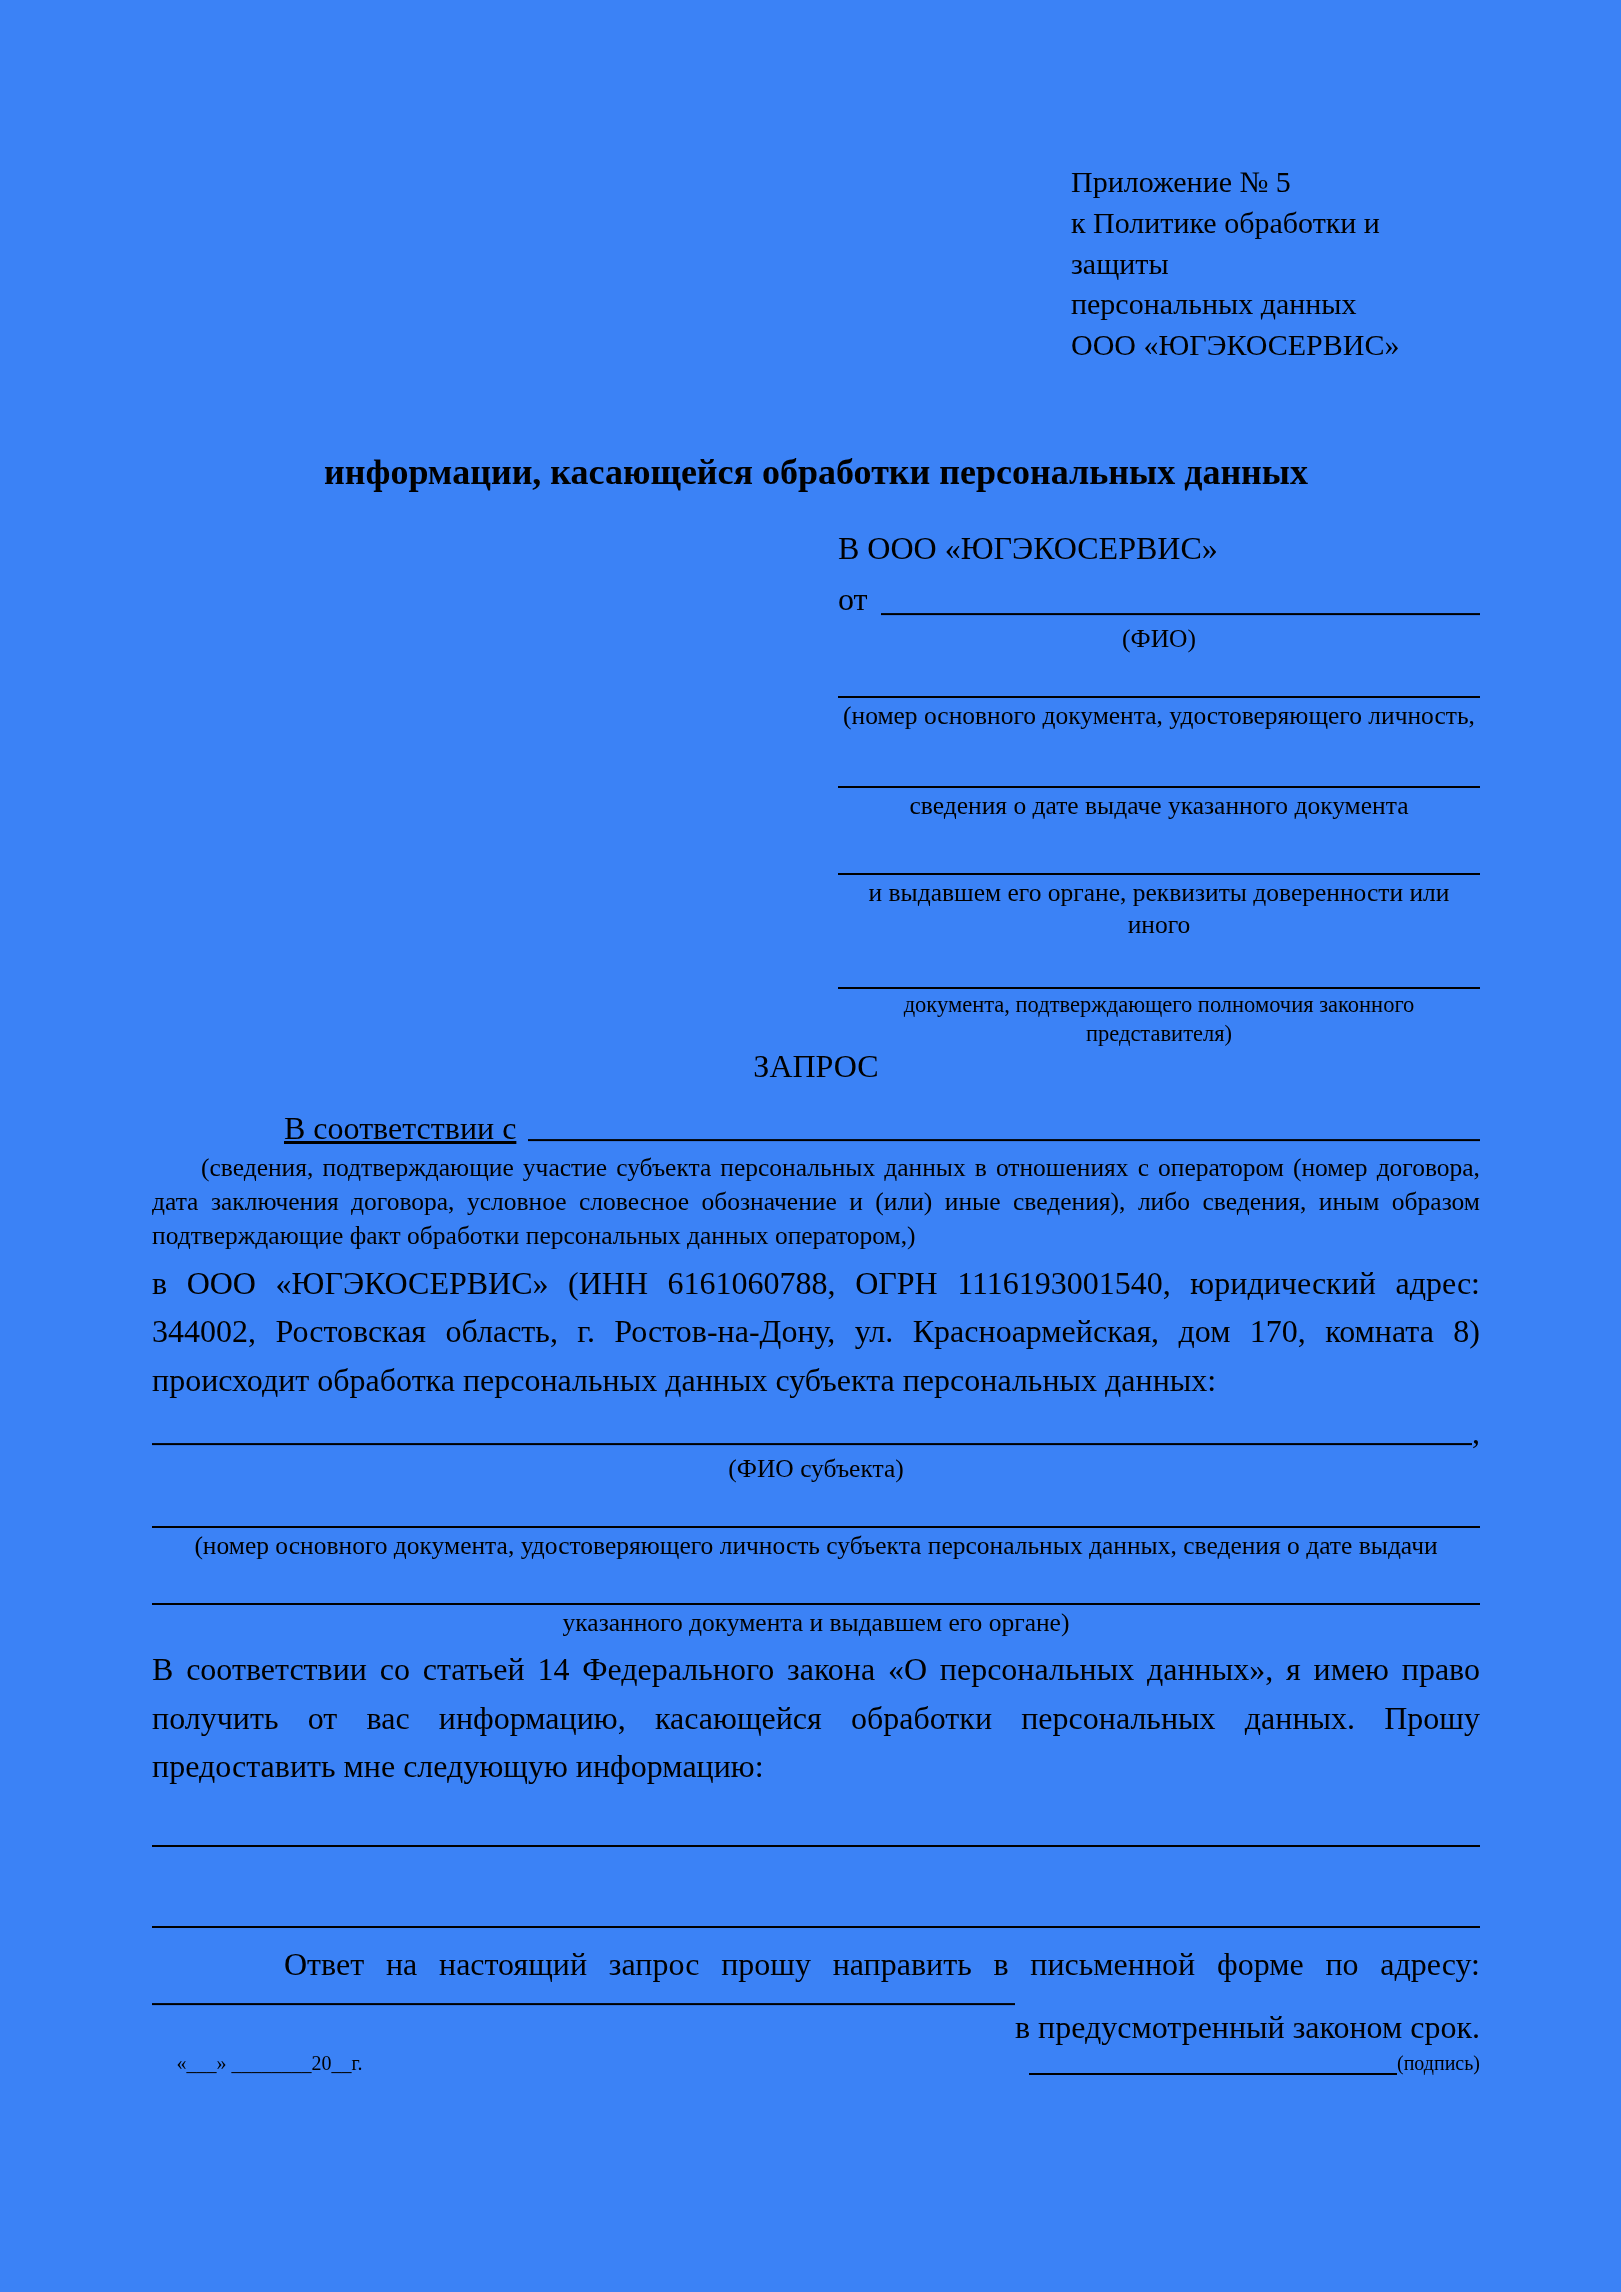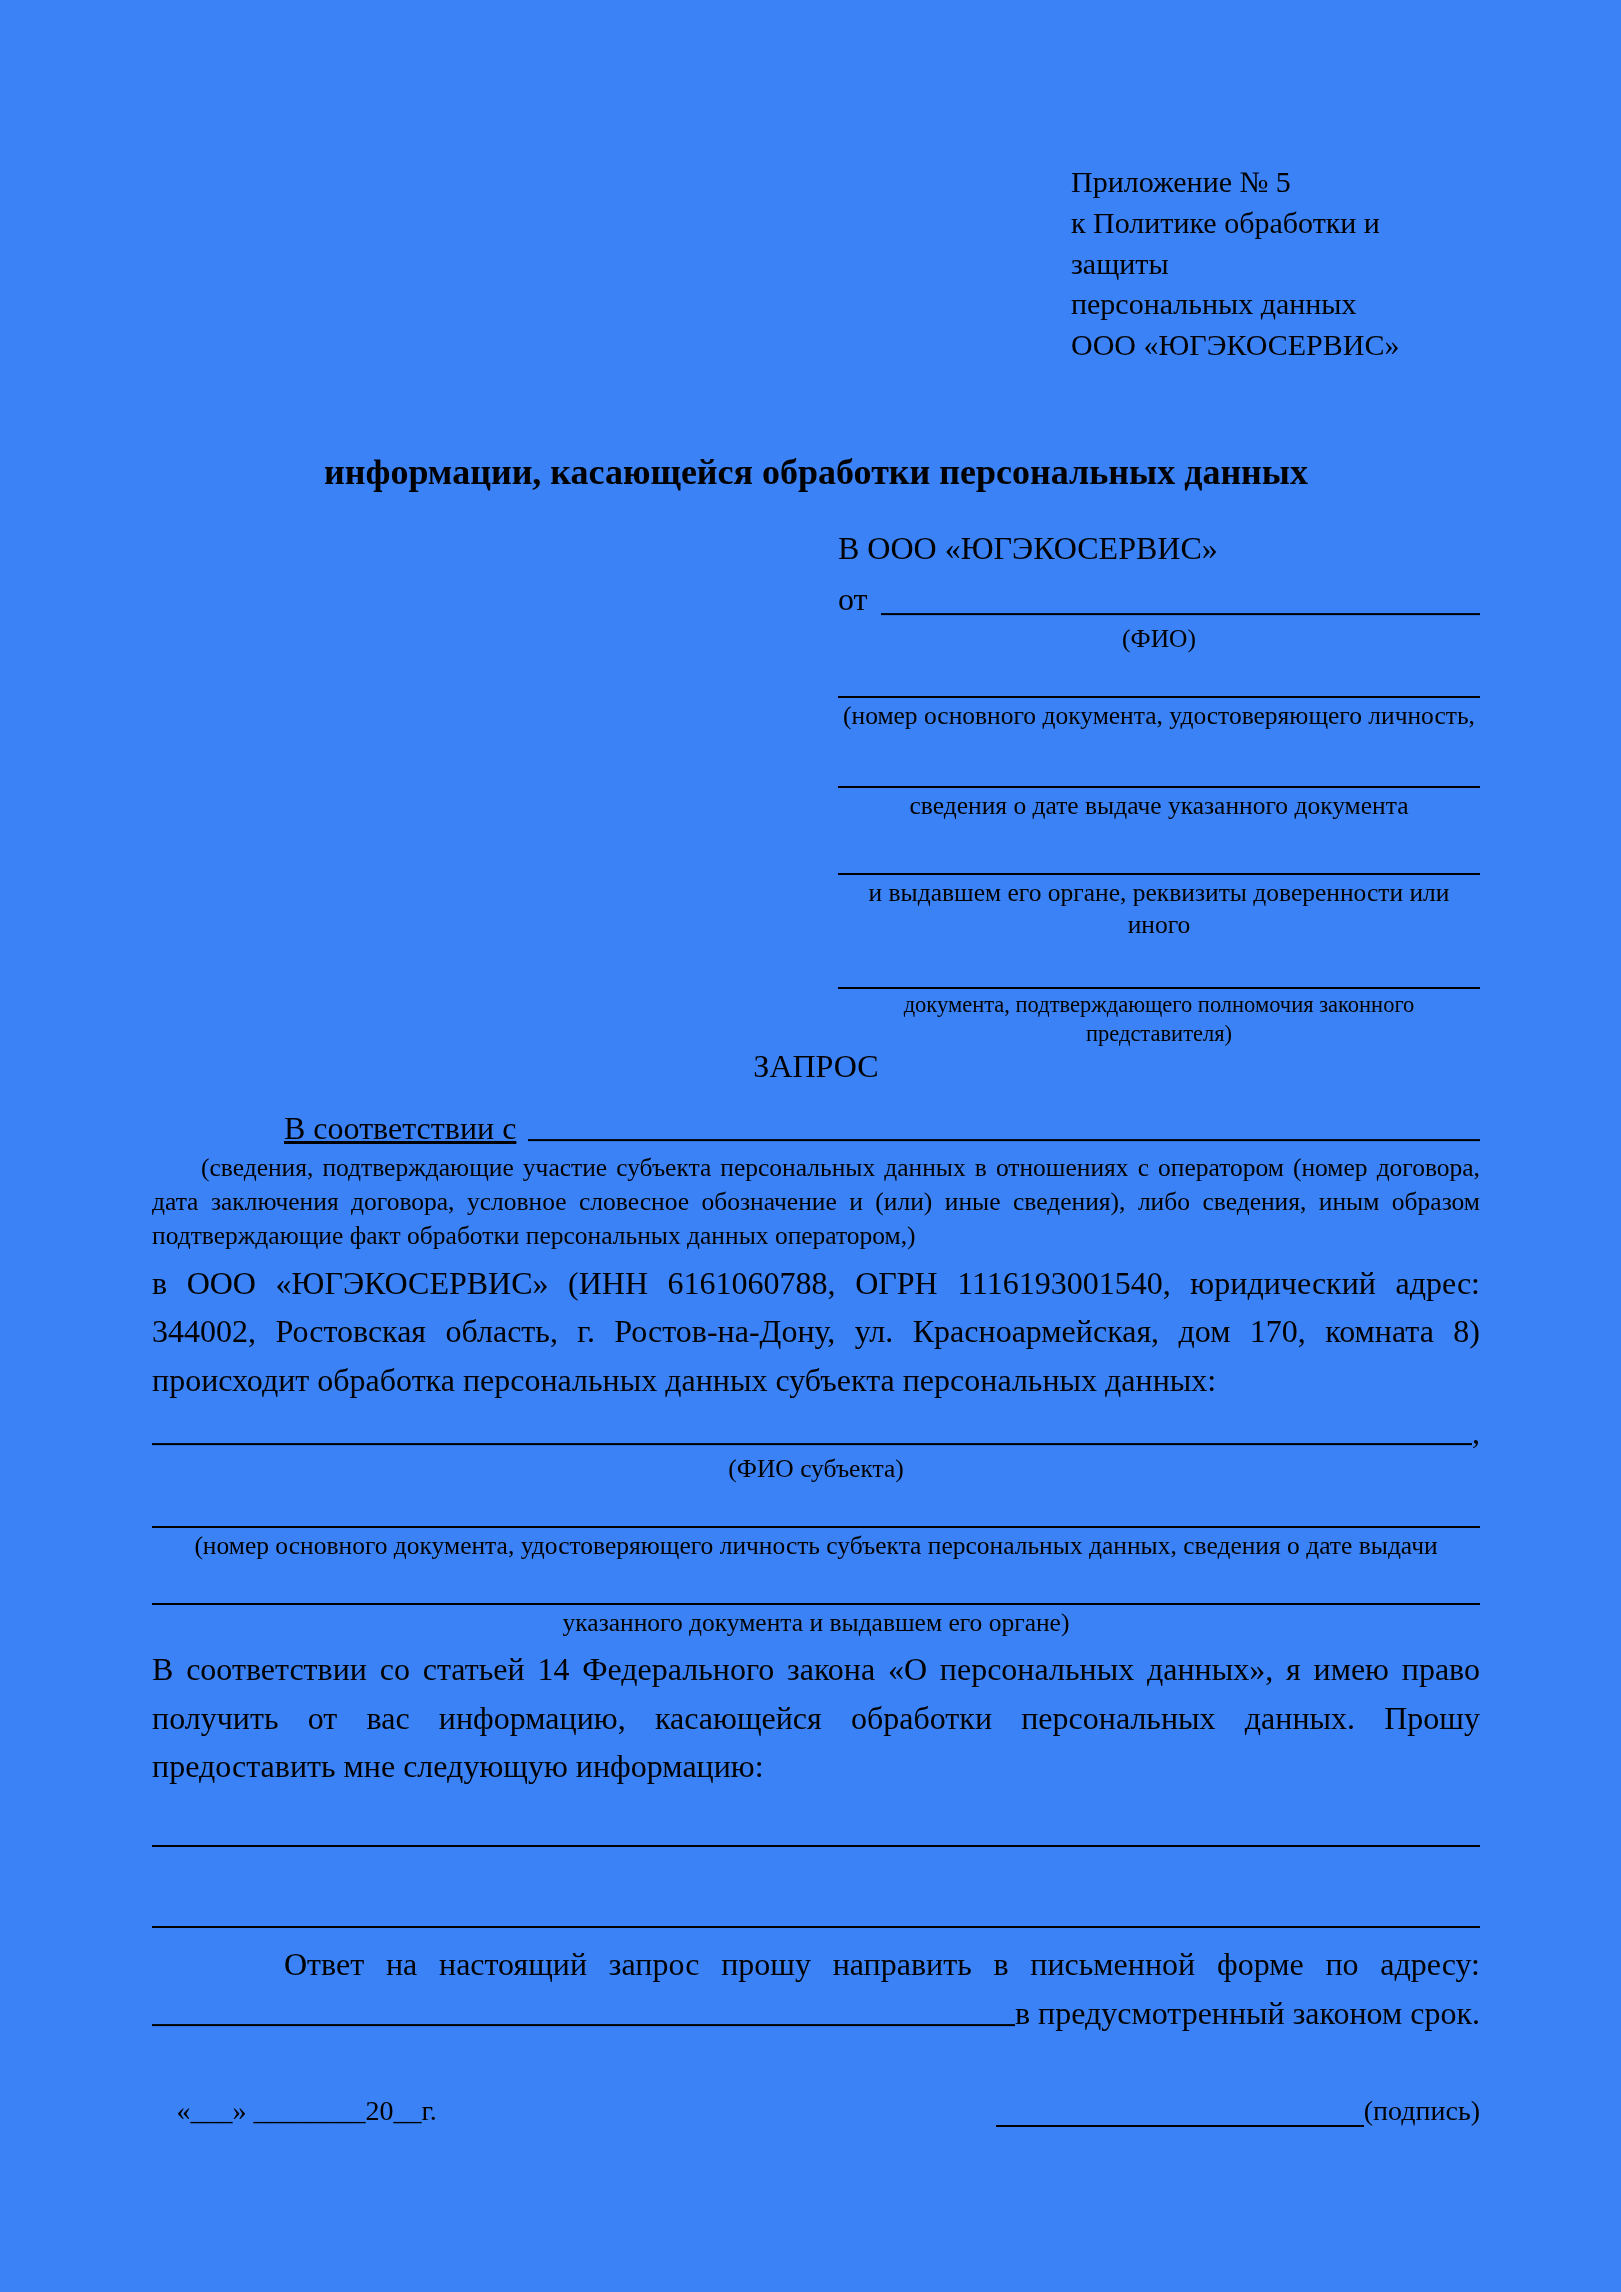--- a/index.html
+++ b/index.html
@@ -84,26 +84,25 @@
   .subject-row { display: flex; font-size: 32px; margin-top: 9.8px; }
   .subject-row .suffix { flex: 0 0 auto; }
   .reply-par {
     margin-top: 11.8px;
     font-size: 32px;
     line-height: 1.5;
     text-indent: 132px;
     text-align: justify;
     text-align-last: justify;
   }
-  .addr-row { display: flex; font-size: 32px; align-items: flex-end; margin-top: 7px; }
+  .addr-row { display: flex; font-size: 32px; align-items: flex-start; margin-top: 21px; }
   .addr-row .suffix { flex: 0 0 auto; }
   .footer-row {
     display: flex;
-    margin-top: 63px;
-    font-size: 28px;
+    font-size: 20px;
     justify-content: space-between;
     align-items: flex-end;
   }
   .footer-row .date { margin-left: 24.5px; }
   .sig-group { display: flex; align-items: flex-end; justify-content: flex-end; }
   .sig-line { width: 368px; border-bottom: 2.9px solid #000; height: 29px; }
 </style>
 </head>
 <body>
 

